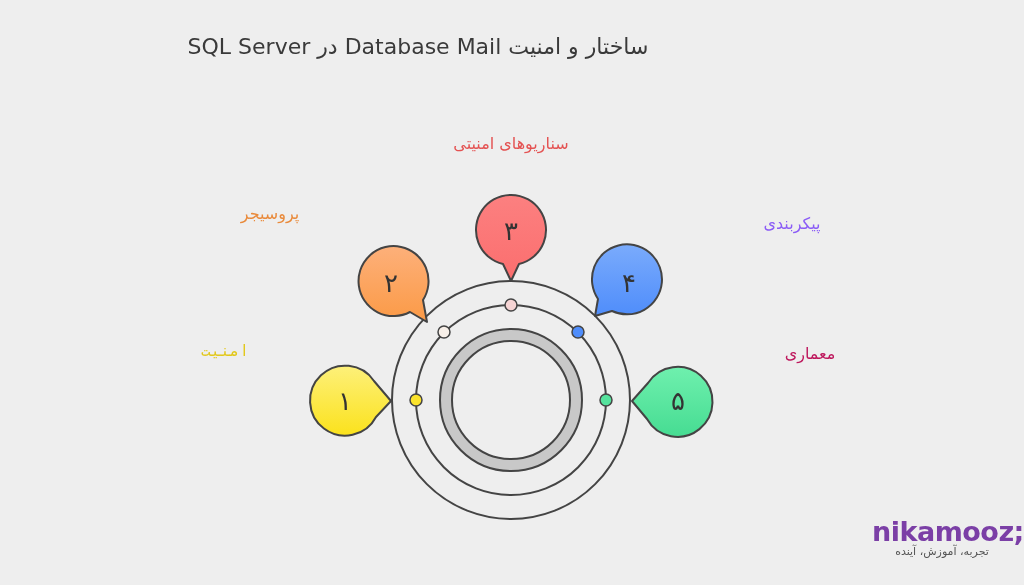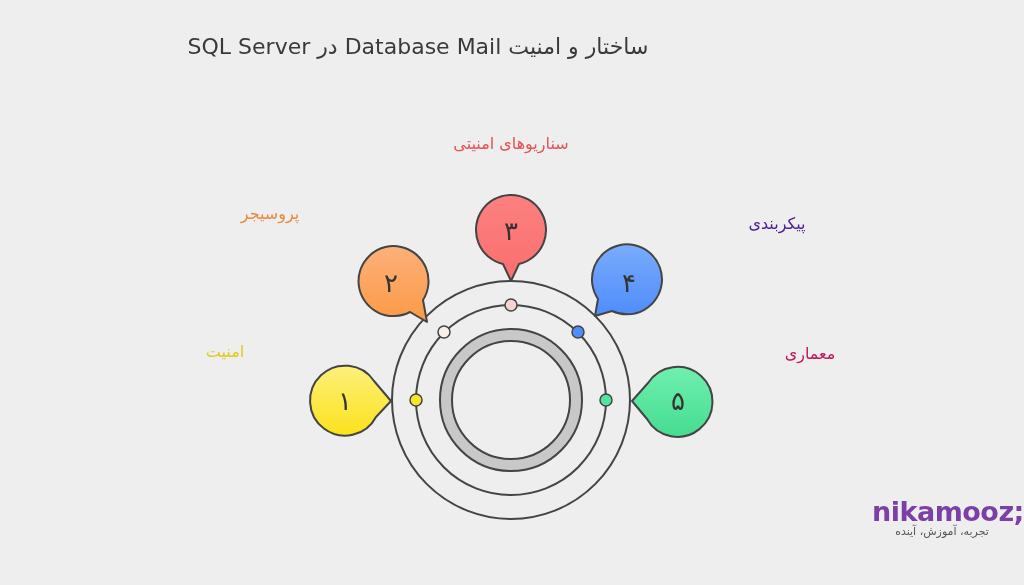--- a/index.html
+++ b/index.html
@@ -14,44 +14,44 @@
     text-align: center; font-size: 22px; color: #3a3a3a;
     direction: rtl; unicode-bidi: plaintext;
   }
   .label {
     position: absolute; text-align: center; font-size: 16px;
     direction: rtl; unicode-bidi: plaintext; line-height: 20px;
   }
   .label .sub { display: block; direction: ltr; font-size: 16px; }
   svg.diagram { position: absolute; left: 0; top: 0; }
   .logo {
-    position: absolute; left: 872px; top: 498px; width: 140px; text-align: center;
+    position: absolute; left: 872px; top: 518px; width: 140px; text-align: center;
   }
   .logo .brand {
     font-family: "DejaVu Sans", sans-serif; font-weight: bold;
     font-size: 27px; color: #7b3fa6; letter-spacing: -0.5px; line-height: 28px;
   }
   .logo .tag {
     font-size: 11px; color: #555; direction: rtl; line-height: 12px;
   }
 </style>
 </head>
 <body>
 
 <div class="title">ساختار و امنیت Database Mail در SQL Server</div>
 
-<div class="label" style="left:160px; top:342px; width:130px; color:#e2c81c;">امنیت</div>
+<div class="label" style="left:160px; top:342px; width:130px; color:#e2c81c;font-family:Liberation Mono, monospace;">امنیت</div>
 
 <div class="label" style="left:180px; top:204px; width:180px; color:#e98a3b;">
   <span>پروسیجر</span>
 </div>
 
 <div class="label" style="left:411px; top:118px; width:200px; color:#e45252;margin-top:16px;">سناریوهای امنیتی</div>
 
-<div class="label" style="left:727px; top:214px; width:100px; color:#4c1d95;">پیکربندی</div>
+<div class="label" style="left:742px; top:214px; width:100px; color:#8b5cf6;">پیکربندی</div>
 
 <div class="label" style="left:760px; top:344px; width:100px; color:#be185d;">معماری</div>
 
 <svg class="diagram" width="1024" height="585" viewBox="0 0 1024 585">
   <defs>
     <linearGradient id="gY" x1="0" y1="0" x2="0" y2="1">
         <stop offset="0" stop-color="#fdf07a"></stop>
         <stop offset="1" stop-color="#fbe21c"></stop>
       </linearGradient>
     <linearGradient id="gO" x1="0" y1="0" x2="0" y2="1">

